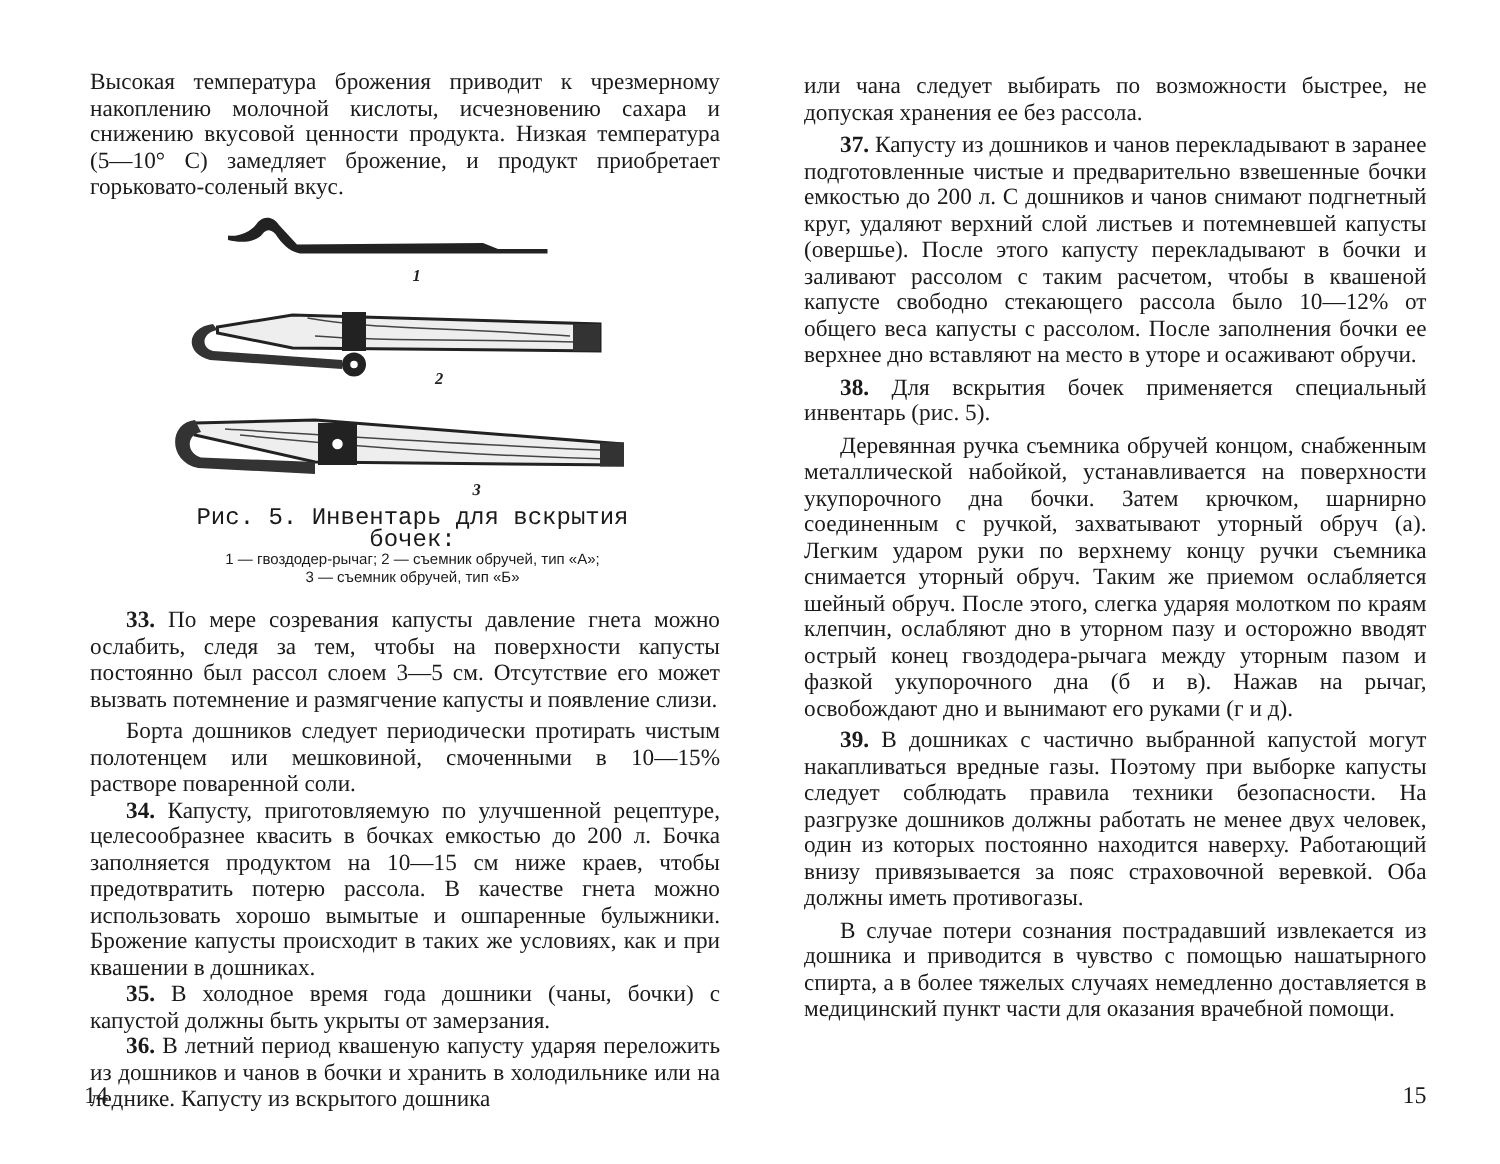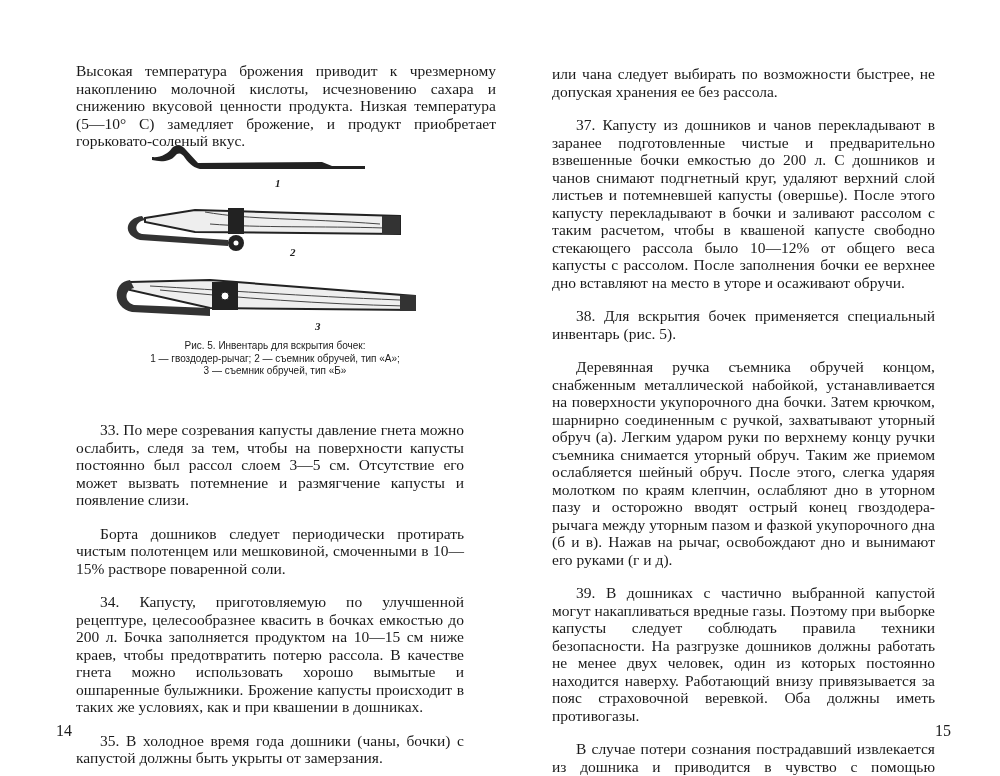--- a/index.html
+++ b/index.html
@@ -1,27 +1,27 @@
 <!DOCTYPE html>
 <html><head>
 <meta charset="utf-8">
 <style>
   html, body { margin: 0; padding: 0; background: #ffffff; }
   body { width: 1000px; height: 776px; position: relative; overflow: hidden;
          font-family: "Liberation Serif", "DejaVu Serif", serif; color: #1a1a1a; }
   .page { position: absolute; top: 0; }
   .page-left { left: 60px; width: 420px; }
   .page-right { left: 536px; width: 415px; }
-  p { margin: 16px; font-size: 15.5px; line-height: 17.5px; text-align: justify; }
+  p { margin: 0; font-size: 15.5px; line-height: 17.5px; text-align: justify; }
   p.indent { text-indent: 24px; }
   p.gap { margin-top: 4px; }
-  .num { font-weight: normal; }
+  .num { font-weight: bold; }
   .figure { position: absolute; left: 40px; top: 140px; width: 350px; height: 200px; }
   .caption { position: absolute; left: 40px; top: 338px; width: 350px; text-align: center; }
-  .caption-title { font-size: 10px; line-height: 15px; font-family: Liberation Sans, sans-serif; }
+  .caption-title { font-size: 16px; line-height: 15px; font-family: Liberation Mono, monospace; }
   .caption-legend { font-size: 10px; line-height: 12px; font-family: "Liberation Sans", "DejaVu Sans", sans-serif; }
   .pagenum { position: absolute; font-size: 16px; }
 </style>
 </head>
 <body>
 
 <div class="page page-left">
   <p style="position:absolute; top:46px; left:0; width:420px;">Высокая температура брожения приводит к чрезмерному накоплению молочной кислоты, исчезновению сахара и снижению вкусовой ценности продукта. Низкая температура (5—10° С) замедляет брожение, и продукт приобретает горьковато-соленый вкус.</p>
 
   <svg class="figure" viewBox="0 0 350 200">

